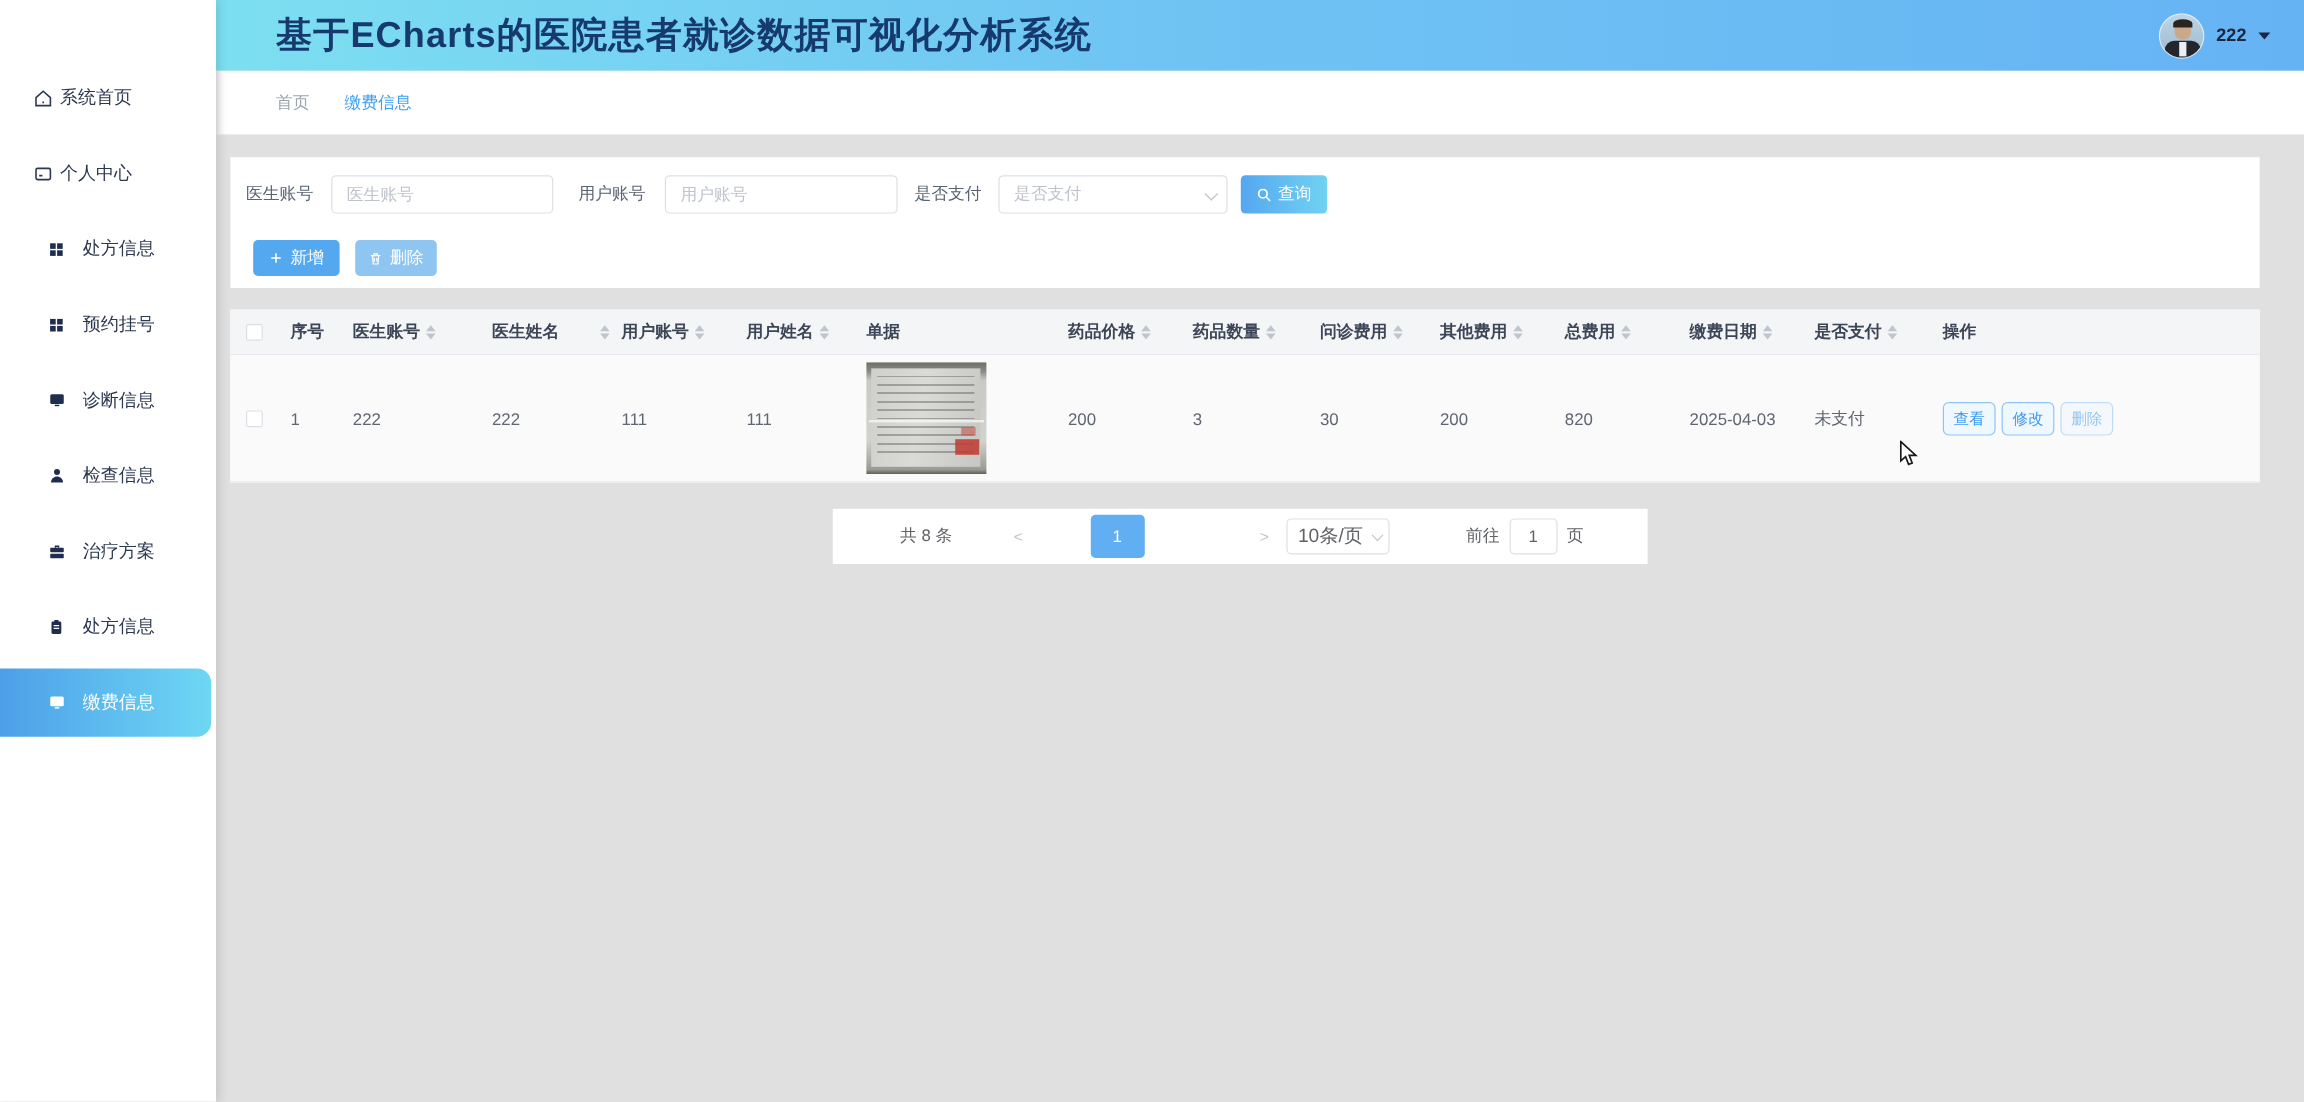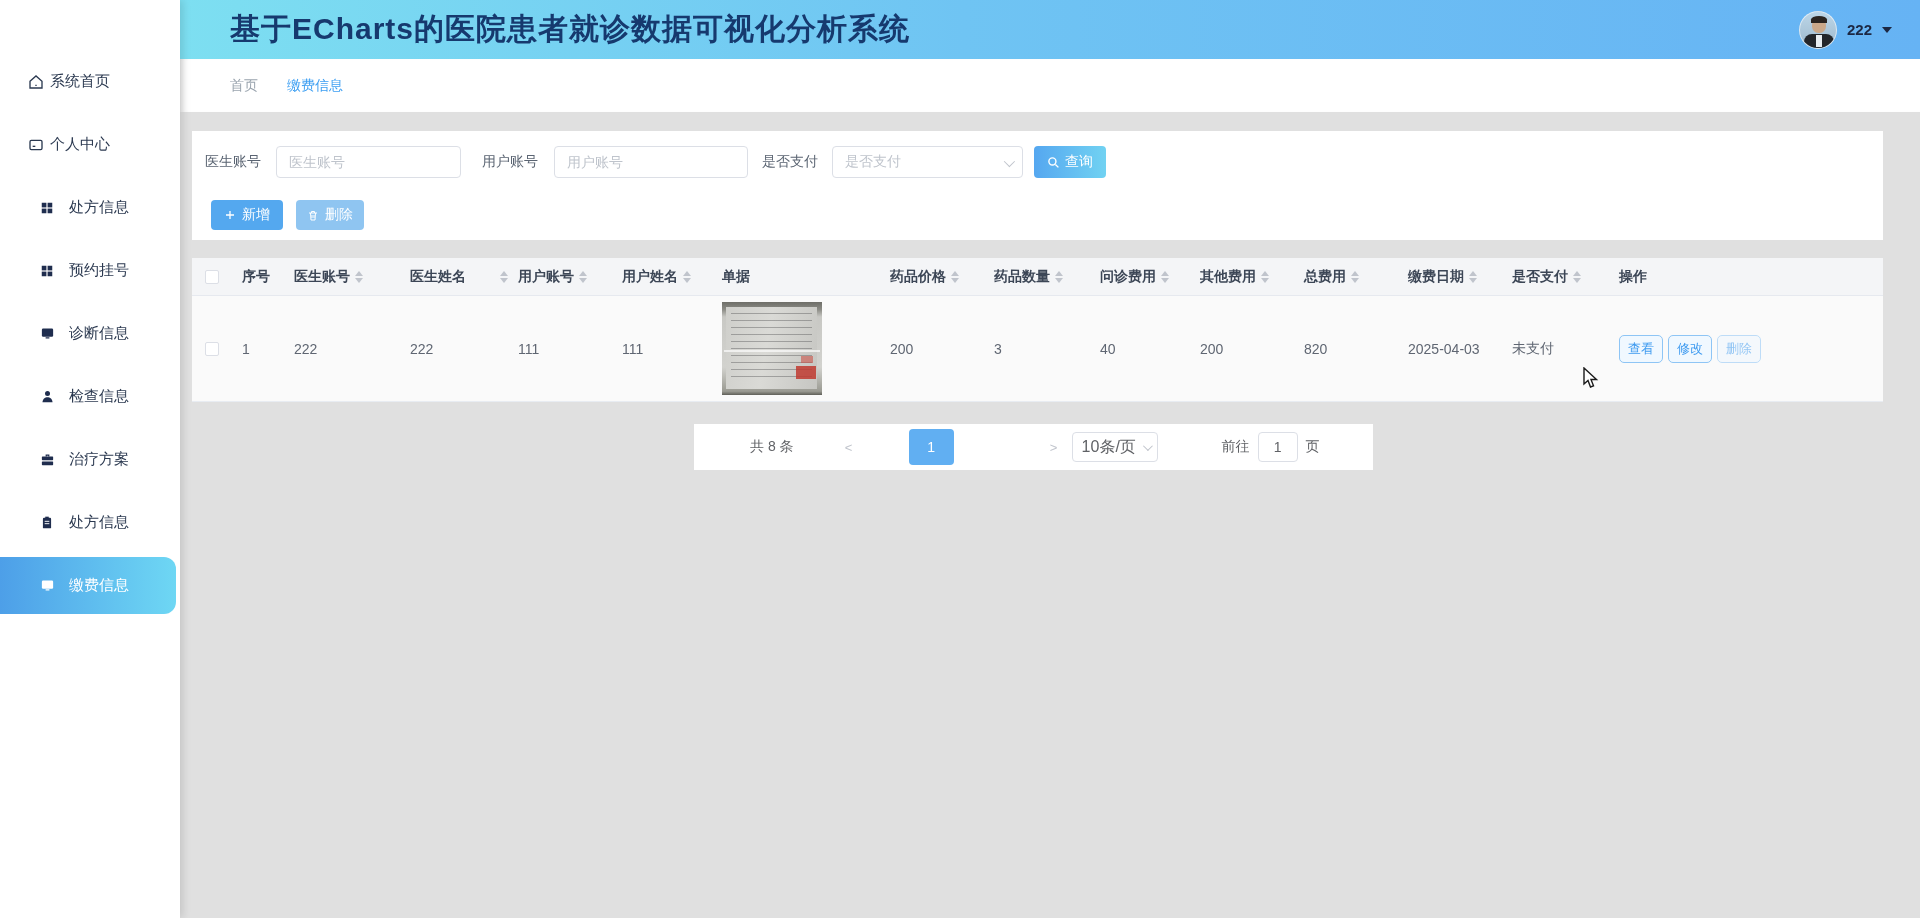--- a/index.html
+++ b/index.html
@@ -386,21 +386,21 @@
       <div class="receipt" data-interactable="true">
         <span class="paper"></span>
           <span class="lines"></span>
           <span class="fold"></span>
         <span class="stamp2"></span>
           <span class="stamp"></span>
       </div>
     </div>
     <div class="td c-price" data-interactable="false">200</div>
     <div class="td c-qty" data-interactable="false">3</div>
-    <div class="td c-consult" data-interactable="false">40</div>
+    <div class="td c-consult" data-interactable="false">30</div>
     <div class="td c-other" data-interactable="false">200</div>
     <div class="td c-total" data-interactable="false">820</div>
     <div class="td c-date" data-interactable="false">2025-04-03</div>
     <div class="td c-status" data-interactable="false">未支付</div>
     <div class="td c-ops" data-interactable="false">
       <button class="act-btn" data-interactable="true">查看</button>
       <button class="act-btn" data-interactable="true">修改</button>
       <button class="act-btn disabled" data-interactable="true">删除</button>
     </div>
   </div>

